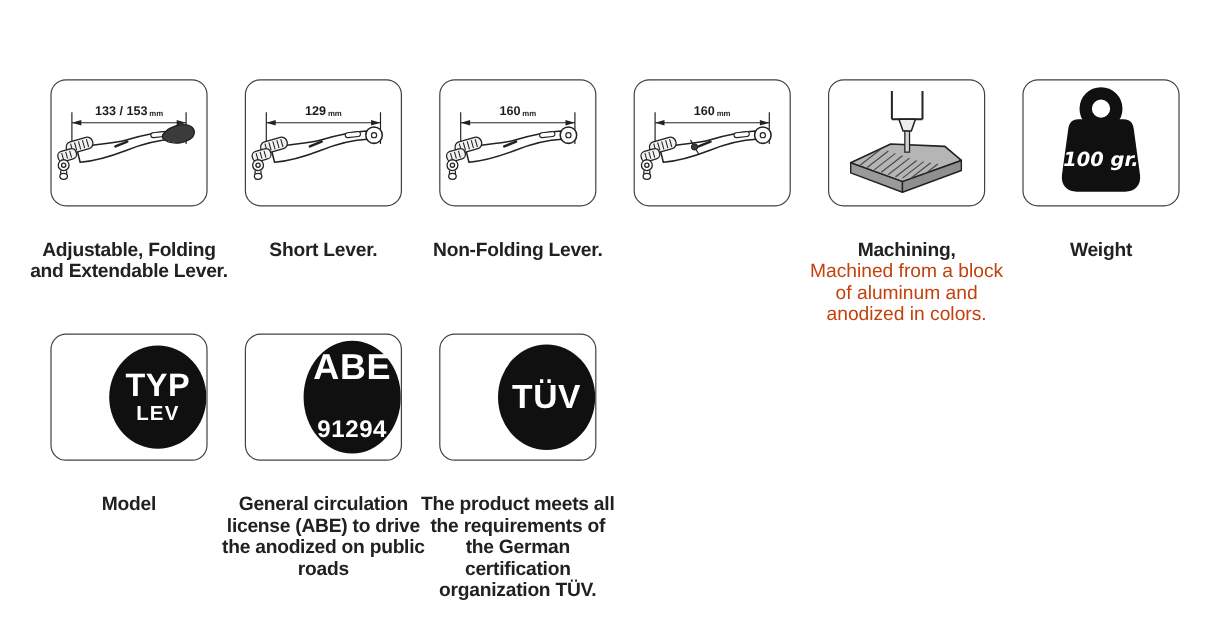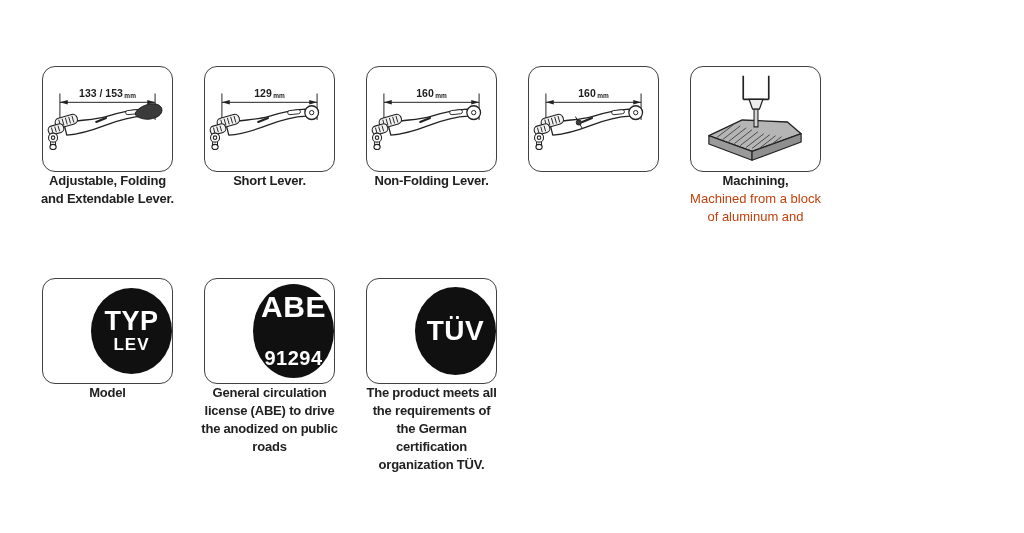--- a/index.html
+++ b/index.html
@@ -19,22 +19,22 @@
   }
   .card svg.art{position:absolute;inset:0;width:100%;height:100%;}
   .badge-card{display:flex;align-items:center;justify-content:center;padding-left:48px;}
   .dim-label{
     position:absolute;top:20px;left:0;right:0;text-align:center;
     font-size:10.5px;font-weight:600;color:#1d1d1d;letter-spacing:0;line-height:12px;
     font-family:Liberation Sans, sans-serif;z-index:2;
   }
   .dim-label .unit{font-size:6.5px;position:relative;top:1px;margin-left:1.5px;font-weight:600;}
   .caption{
-    margin-top:0;width:170px;margin-left:-19.5px;text-align:center;
-    font-size:13px;line-height:18px;font-weight:bold;color:#212121;letter-spacing:-0.2px;
+    margin-top:28px;width:170px;margin-left:-19.5px;text-align:center;
+    font-size:16px;line-height:18px;font-weight:bold;color:#212121;letter-spacing:-0.2px;
   }
   .cap-line{white-space:nowrap;}
   .cap-line.secondary{font-weight:normal;color:#c2410c;letter-spacing:0;}
   .badge{
     border-radius:50%;background:#101010;color:#ffffff;
     display:flex;flex-direction:column;align-items:center;justify-content:center;
     text-align:center;font-weight:bold;
   }
   .badge-typ{width:86px;height:86px;}
   .badge-abe{width:94px;height:94px;gap:26px;}
@@ -178,23 +178,36 @@
             <path d="M53,9 V33 M79,9 V33 M53,33 H79" stroke-width="1.7"></path>
             <path d="M59,33 L73,33 L69.5,43 L62.5,43 Z" fill="#ececec" stroke-width="1.3"></path>
             <path d="M64,43 h4 v18 h-4 z" fill="#d4d4d4" stroke-width="1.1"></path>
           </g>
         </svg>
       </div>
       <div class="caption">
         <div class="cap-line">Machining,</div>
         <div class="cap-line secondary">Machined from a block</div>
         <div class="cap-line secondary">of aluminum and</div>
-      </div>
-    </div>
-
+        <div class="cap-line secondary">anodized in colors.</div>
+      </div>
+    </div>
+
+    <div class="feature">
+      <div class="card">
+        <svg class="art" viewBox="0 0 131 106">
+          <circle cx="65.5" cy="24" r="13" fill="none" stroke="#101010" stroke-width="10.5"></circle>
+          <path d="M46,33 L85,33 C90,33 92.5,36 93.3,41 L98.6,80 C99.8,89 94.5,94.5 86,94.5 L45,94.5 C36.5,94.5 31.2,89 32.4,80 L37.7,41 C38.5,36 41,33 46,33 Z" fill="#101010"></path>
+          <text class="weight-text" x="65.5" y="72.5" text-anchor="middle">100 gr.</text>
+        </svg>
+      </div>
+      <div class="caption">
+        <div class="cap-line">Weight</div>
+      </div>
+    </div>
 
   </div>
 
   <div class="row row2">
 
     <div class="feature">
       <div class="card badge-card">
         <div class="badge badge-typ">
           <div class="b1">TYP</div>
           <div class="b2">LEV</div>

